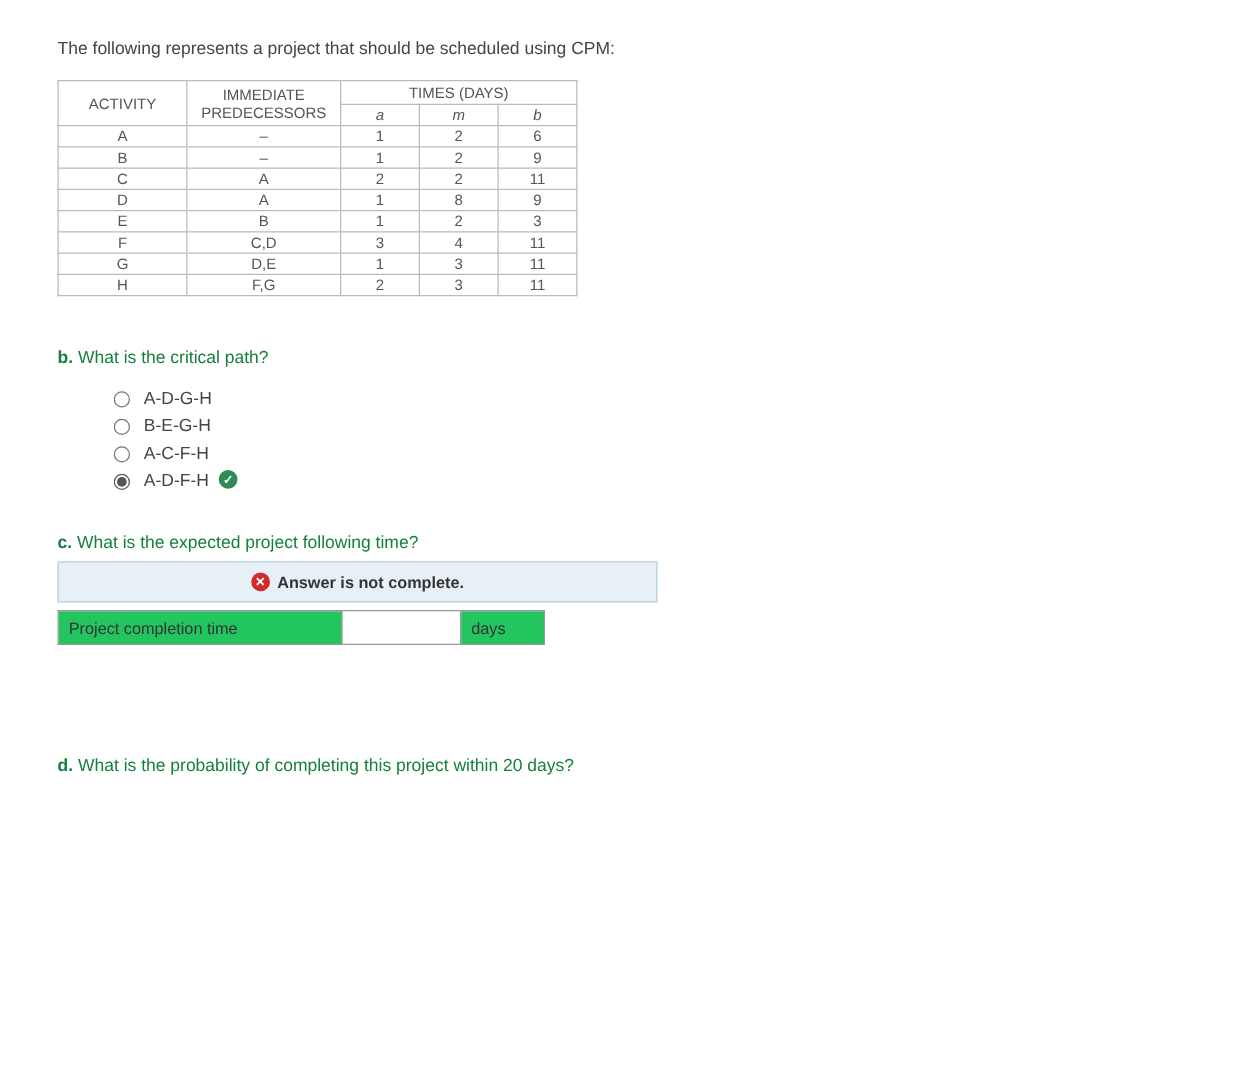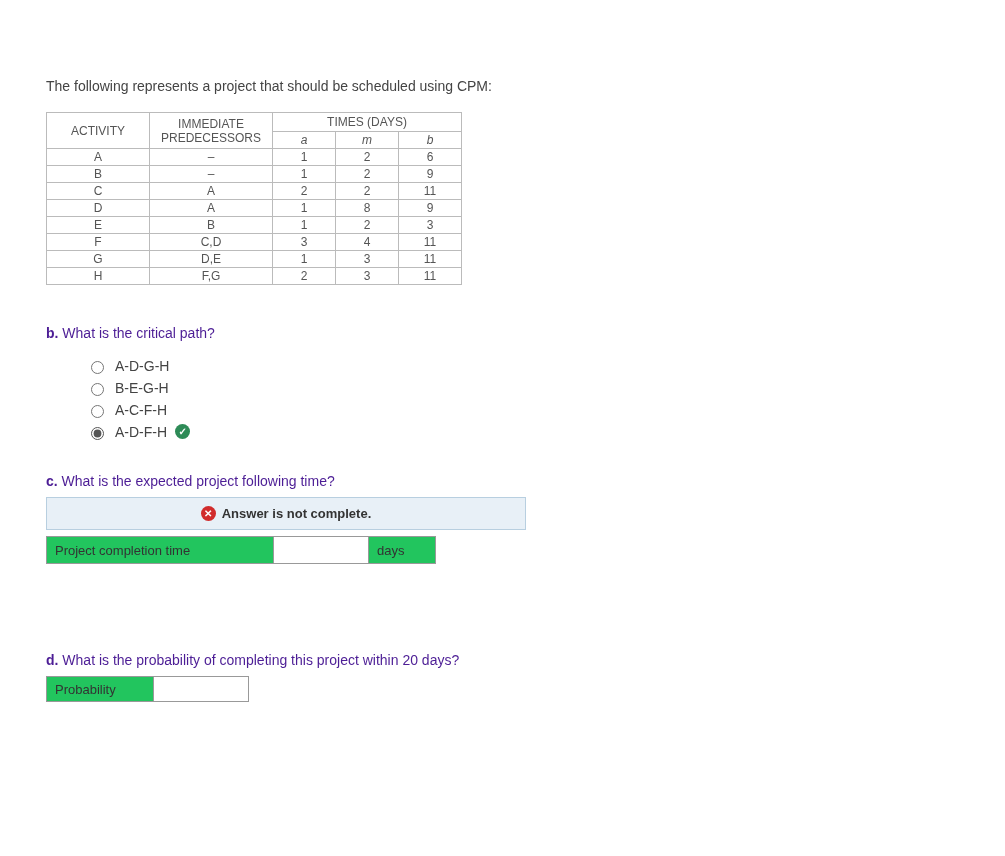--- a/index.html
+++ b/index.html
@@ -6,21 +6,20 @@
     font-family: Arial, Helvetica, sans-serif;
     font-size: 14px;
     color: #333;
     margin: 0;
     padding: 30px 46px;
     background: #fff;
   }
   .intro {
     color: #444;
     margin-bottom: 18px;
-    margin-top: 48px;
   }
   .cpm-table {
     border-collapse: collapse;
     font-family: Liberation Sans, sans-serif;
     font-size: 12px;
     color: #555;
     margin-bottom: 40px;
   }
   .cpm-table th, .cpm-table td {
     border: 1px solid #bbb;
@@ -35,21 +34,21 @@
     font-weight: normal;
     padding: 1px 6px;
   }
   .cpm-table td {
     padding: 1px 6px;
   }
   .cpm-table .col-act { width: 90px; }
   .cpm-table .col-pred { width: 110px; }
   .cpm-table .col-num { width: 50px; }
   .q-label {
-    color: #4c1d95;
+    color: #15803d;
     margin-bottom: 8px;
   }
   .q-label b { font-weight: bold; }
   .options {
     margin: 14px 0 30px 40px;
   }
   .option-row {
     display: flex;
     align-items: flex-start;
     gap: 8px;
@@ -256,21 +255,13 @@
     </table>
 </div>
 
 <div style="height:70px"></div>
 
 <div class="section-d">
   <div class="q-label">
     <b>d.</b><span> What is the probability of completing this project within 20 days?</span>
   </div>
 
-  <table class="answer-table answer-table-sm">
-    <tbody>
-        <tr>
-      <td style="width:90px">Probability</td>
-      <td class="inputcell"><input type="text" value="" style=""></td>
-    </tr>
-  </tbody>
-    </table>
 </div>
 
 </body></html>

